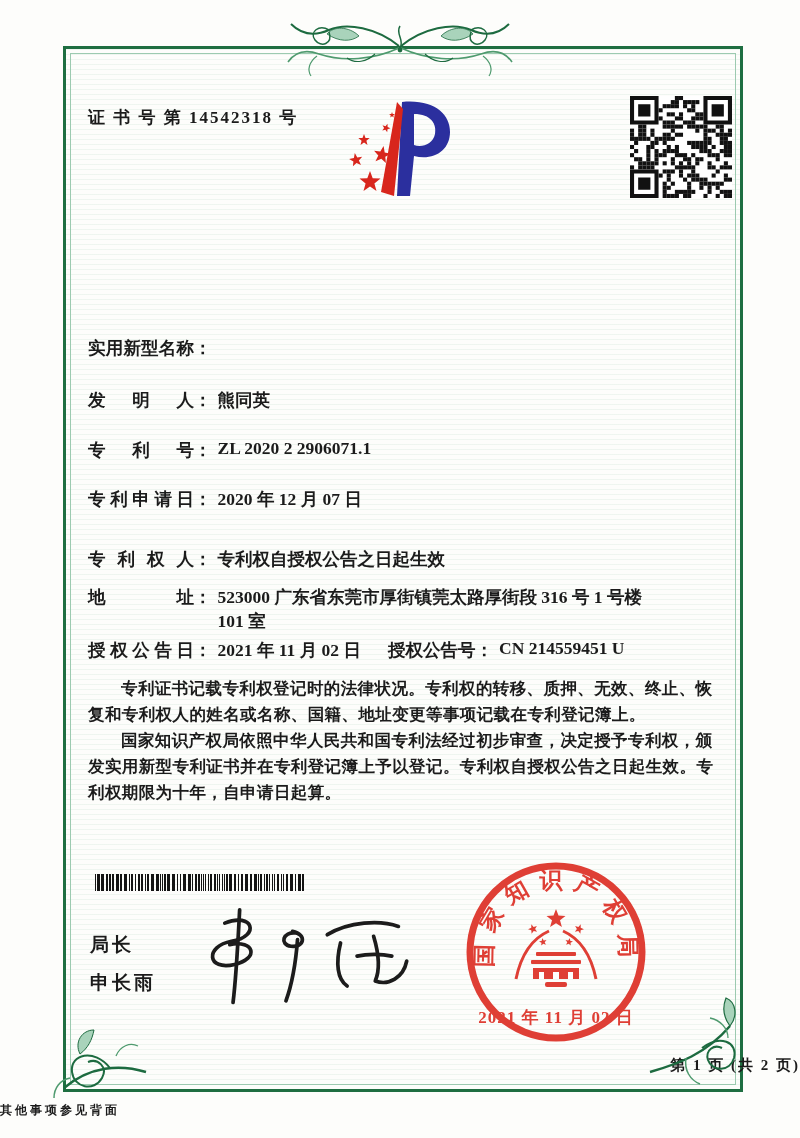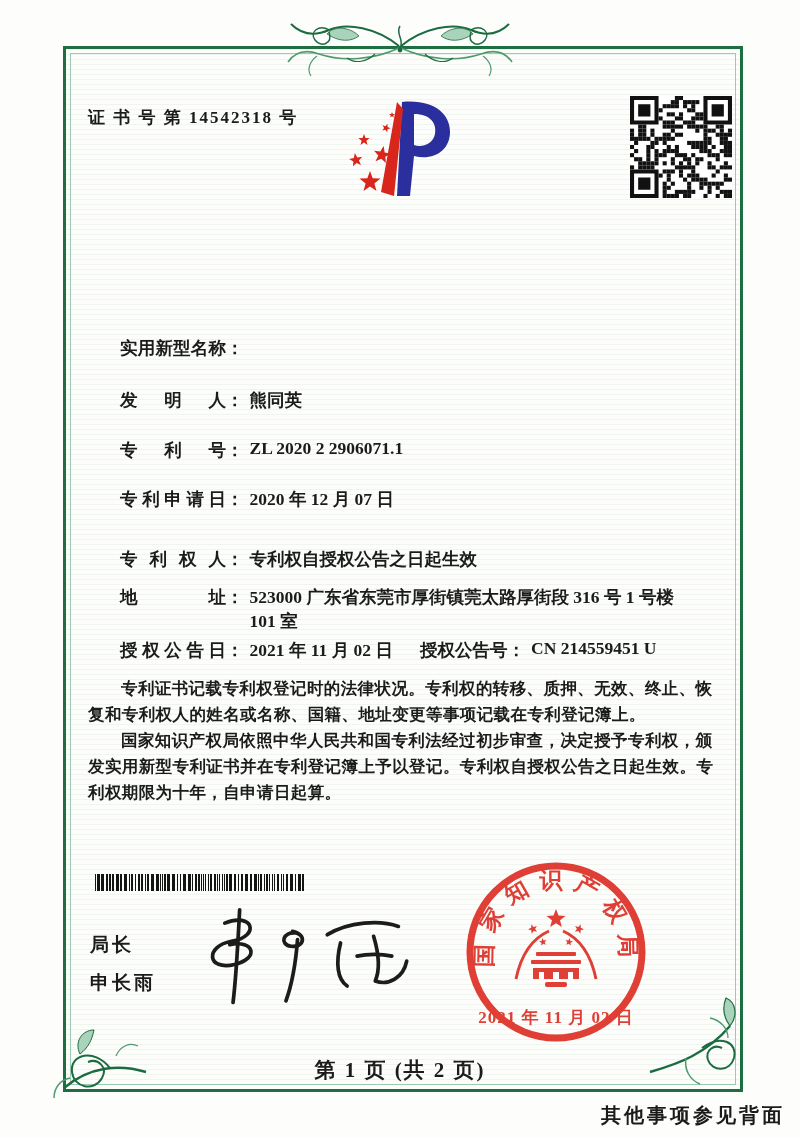--- a/index.html
+++ b/index.html
@@ -24,40 +24,40 @@
   .content{position:absolute;inset:0;z-index:2;}
   
   .cert-no{left:88px;top:106px;font-size:17px;font-weight:700;letter-spacing:2px;text-align:center;}
   .logo{left:336px;top:98px;width:132px;height:106px;}
   .qr{left:630px;top:96px;width:102px;height:102px;background:#fff;}
   .title{left:0;top:226px;width:800px;text-align:center;
     font-size:46px;font-weight:700;letter-spacing:10px;}
   
   .fields{left:88px;top:336px;width:624px;font-size:17.5px;font-weight:700;}
   .frow{position:absolute;left:0;display:flex;align-items:flex-start;}
-  .lbl{display:inline-block;width:106px;text-align:justify;text-align-last:justify;white-space:nowrap;flex:none;margin-left:32px;}
+  .lbl{display:inline-block;width:106px;text-align:justify;text-align-last:justify;white-space:nowrap;flex:none;}
   .colon{flex:none;margin-right:6px;}
   .val{display:inline-block;max-width:470px;}
   .grant2{position:absolute;left:300px;top:0;display:flex;}
   .grant2 .lbl{width:auto;text-align:left;text-align-last:auto;}
   
   .paras{left:88px;top:676px;width:626px;font-size:16.5px;line-height:26px;
     font-weight:600;letter-spacing:.4px;}
   .paras p{margin:0;text-indent:2em;}
   
   .barcode{left:95px;top:874px;width:212px;height:17px;}
   .barcode i{position:absolute;top:0;bottom:0;background:#141414;}
   .signer-title{left:90px;top:932px;font-size:19px;font-weight:700;letter-spacing:3px;}
   .signer-name{left:90px;top:970px;font-size:19px;font-weight:700;letter-spacing:3px;}
   .signature{left:195px;top:898px;width:215px;height:118px;}
   .seal{left:461px;top:857px;width:190px;height:190px;}
-  .footer-page{left:0;top:1056px;width:800px;text-align:center;
-    font-size:21px;font-weight:700;letter-spacing:2px;}
-  .back-note{left:0;top:1102px;width:785px;text-align:right;
-    font-size:20px;font-weight:700;letter-spacing:3px;}
+  .footer-page{left:0;top:1056px;width:800px;text-align:right;
+    font-size:15px;font-weight:700;letter-spacing:2px;}
+  .back-note{left:0;top:1102px;width:785px;text-align:left;
+    font-size:12px;font-weight:700;letter-spacing:3px;}
   
   .orn-top{left:285px;top:16px;width:230px;height:64px;z-index:3;}
   .orn-bl{left:50px;top:1026px;width:100px;height:74px;z-index:3;}
   .orn-br{left:646px;top:996px;width:100px;height:96px;z-index:3;}
   svg{display:block;}
 </style>
 </head>
 <body>
 
 <div class="frame"></div>

